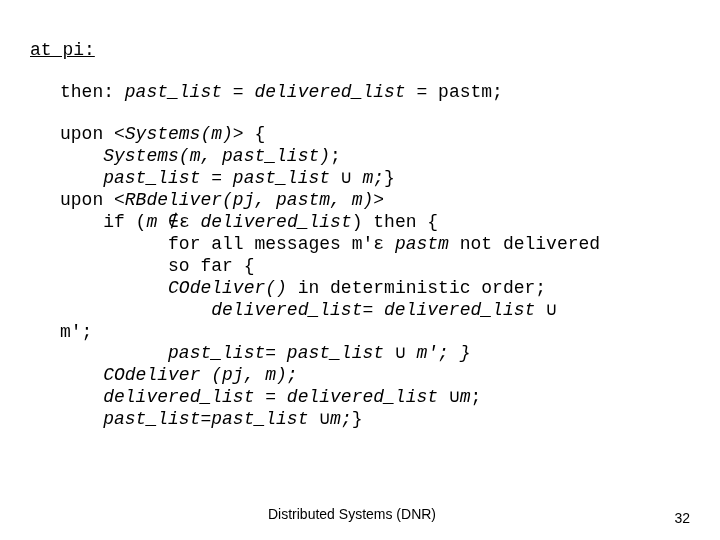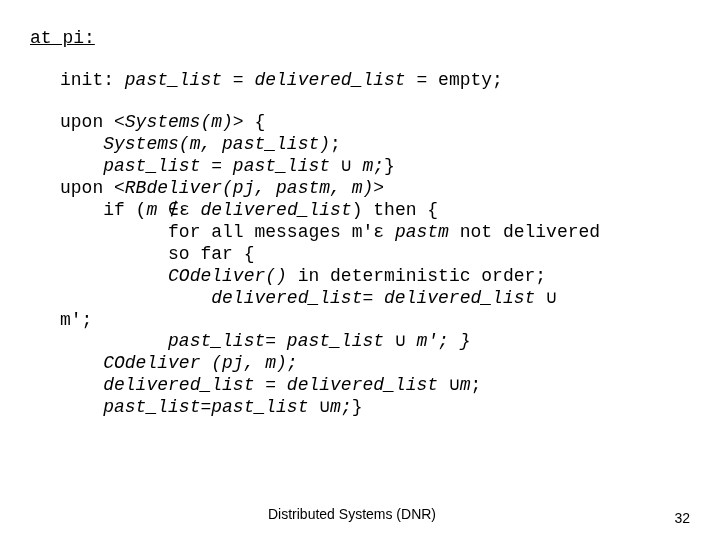--- a/index.html
+++ b/index.html
@@ -10,21 +10,21 @@
     background: #ffffff;
     font-family: "Courier New", Courier, monospace;
     font-size: 18px;
     color: #000000;
     overflow: hidden;
   }
   .slide {
     box-sizing: border-box;
     width: 720px;
     height: 540px;
-    padding: 28px 20px 0 30px;
+    padding: 40px 20px 0 30px;
     position: relative;
   }
   .title {
     text-decoration: underline;
     margin-bottom: 22px;
   }
   .code-block {
     white-space: pre;
     line-height: 1.22;
     margin-left: 30px;
@@ -49,21 +49,21 @@
     font-size: 14px;
   }
 </style>
 </head>
 <body>
 
 <div class="slide">
 
   <div class="title"><span>at pi</span>:</div>
 
-  <div class="code-block"><span>init: </span><span class="it">past_list = delivered_list</span><span> = empty;</span></div>
+  <div class="code-block"><span>then: </span><span class="it">past_list = delivered_list</span><span> = pastm;</span></div>
 
   <div class="code-block block2"><span>upon &lt;</span><span class="it">Systems(m)</span><span>&gt; {</span>
     <span class="it">Systems(m, past_list)</span><span>;</span>
     <span class="it">past_list = past_list </span><span>∪</span><span class="it"> m;</span><span>}</span></div>
 
   <div class="code-block block3"><span>upon &lt;</span><span class="it">RBdeliver(pj, pastm, m)</span><span>&gt;</span>
     <span>if (</span><span class="it">m </span><span>∉ε</span><span class="it"> delivered_list</span><span>) then {</span>
           <span>for all messages m'</span><span>ε</span><span class="it"> pastm </span><span>not delivered</span>
           <span>so far {</span>
           <span class="it">COdeliver()</span><span> in deterministic order;</span>

